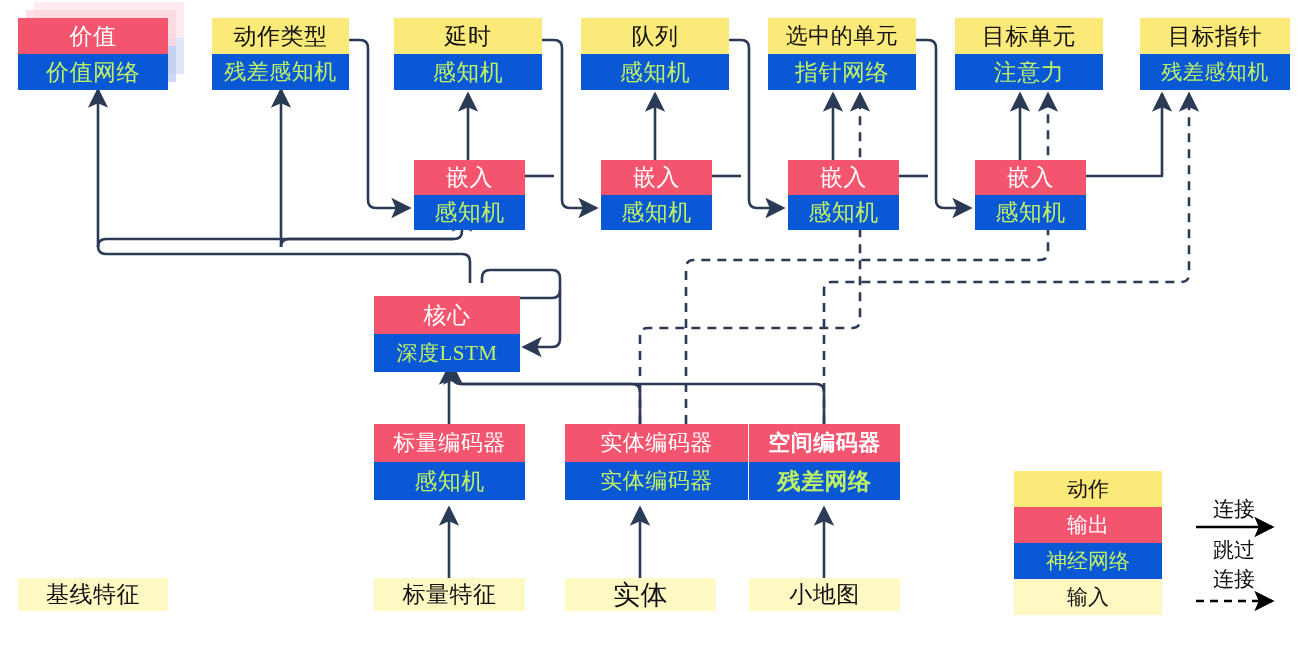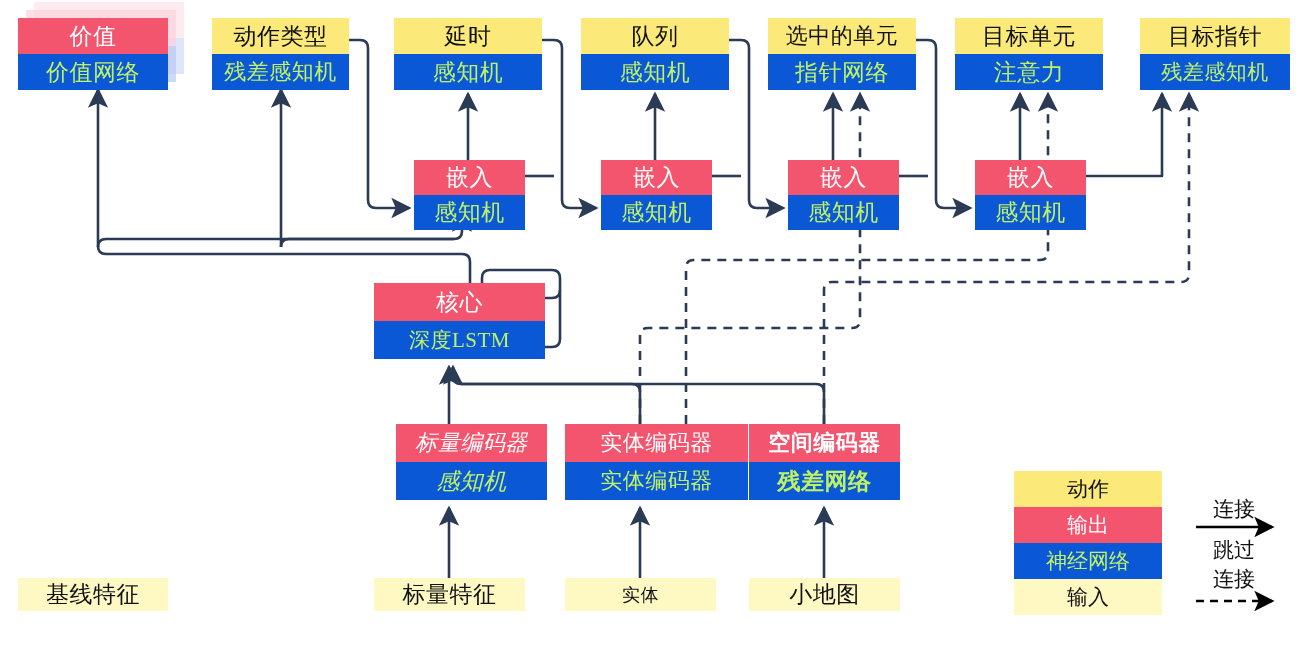--- a/index.html
+++ b/index.html
@@ -141,44 +141,44 @@
         <div class="band band-net" style="position: relative; height: 35px; font-size: 23px;">感知机</div>
       </div>
       <div class="node" style="left: 788px; top: 160px; width: 111px; height: 70px;">
         <div class="band band-output" style="position: relative; height: 35px; font-size: 23px;">嵌入</div>
         <div class="band band-net" style="position: relative; height: 35px; font-size: 23px;">感知机</div>
       </div>
       <div class="node" style="left: 975px; top: 160px; width: 111px; height: 70px;">
         <div class="band band-output" style="position: relative; height: 35px; font-size: 23px;">嵌入</div>
         <div class="band band-net" style="position: relative; height: 35px; font-size: 23px;">感知机</div>
       </div>
-      <div class="node" style="left: 374px; top: 283px; width: 171px; height: 76px;">
+      <div class="node" style="left: 374px; top: 296px; width: 146px; height: 76px;">
         <div class="band band-output" style="position: relative; height: 38px; font-size: 23px;">核心</div>
         <div class="band band-net" style="position: relative; height: 38px; font-size: 21px;">深度LSTM</div>
       </div>
-      <div class="node" style="left: 396px; top: 424px; width: 151px; height: 76px; font-style: italic;">
+      <div class="node" style="left: 374px; top: 424px; width: 151px; height: 76px;">
         <div class="band band-output" style="position: relative; height: 38px; font-size: 22px;">标量编码器</div>
         <div class="band band-net" style="position: relative; height: 38px; font-size: 23px;">感知机</div>
       </div>
       <div class="node" style="left: 565px; top: 424px; width: 183px; height: 76px;">
         <div class="band band-output" style="position: relative; height: 38px; font-size: 22px;">实体编码器</div>
         <div class="band band-net" style="position: relative; height: 38px; font-size: 22px;">实体编码器</div>
       </div>
       <div class="node" style="left: 749px; top: 424px; width: 151px; height: 76px; font-weight: bold;">
         <div class="band band-output" style="position: relative; height: 38px; font-size: 22px;">空间编码器</div>
         <div class="band band-net" style="position: relative; height: 38px; font-size: 23px;">残差网络</div>
       </div>
       <div class="node" style="left: 18px; top: 578px; width: 150px; height: 33px;">
         <div class="band band-input" style="position: relative; height: 33px; font-size: 23px;">基线特征</div>
       </div>
       <div class="node" style="left: 374px; top: 578px; width: 151px; height: 33px;">
         <div class="band band-input" style="position: relative; height: 33px; font-size: 23px;">标量特征</div>
       </div>
       <div class="node" style="left: 565px; top: 578px; width: 151px; height: 33px;">
-        <div class="band band-input" style="position: relative; height: 33px; font-size: 18px;">实体</div>
+        <div class="band band-input" style="position: relative; height: 33px; font-size: 27px;">实体</div>
       </div>
       <div class="node" style="left: 749px; top: 578px; width: 151px; height: 33px;">
         <div class="band band-input" style="position: relative; height: 33px; font-size: 23px;">小地图</div>
       </div>
     </div>
 
   <div class="legend-box" id="legend-stack" style="left:1014px;top:471px;width:148px;">
       <div class="legend-band band-action" style="height: 36px; font-size: 21px;">动作</div>
       <div class="legend-band band-output" style="height: 36px; font-size: 21px;">输出</div>
       <div class="legend-band band-net" style="height: 36px; font-size: 21px;">神经网络</div>

